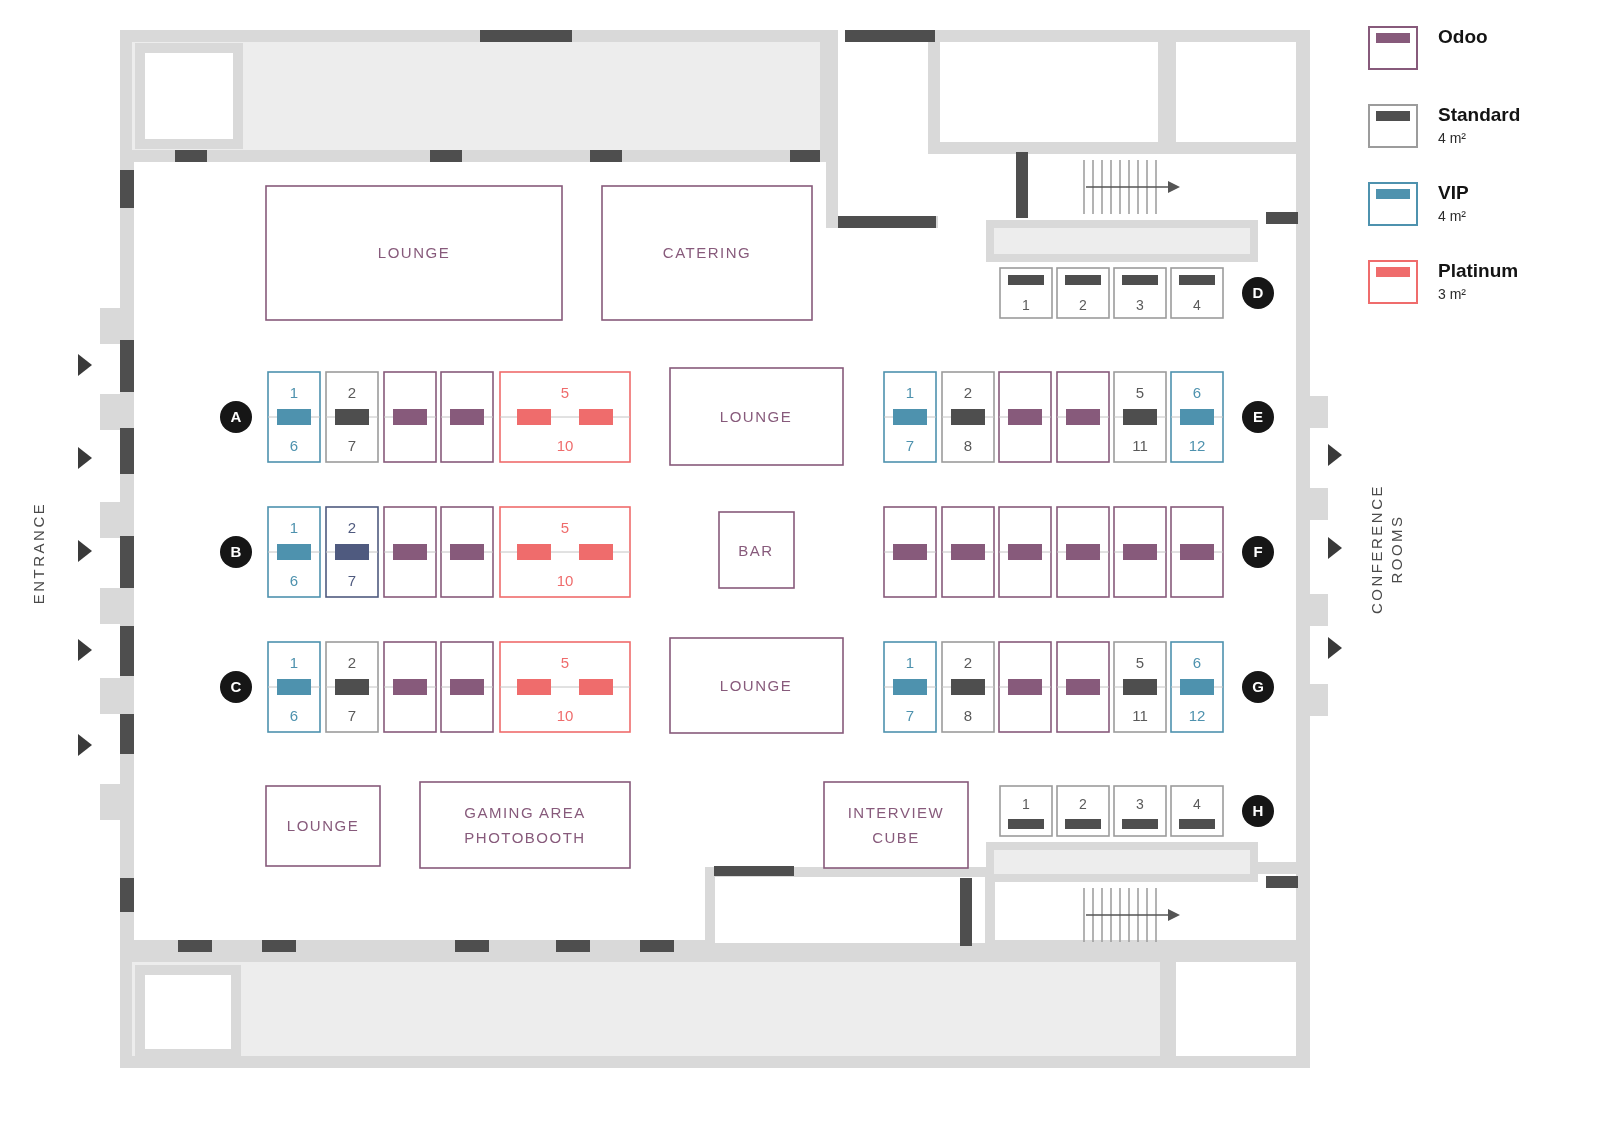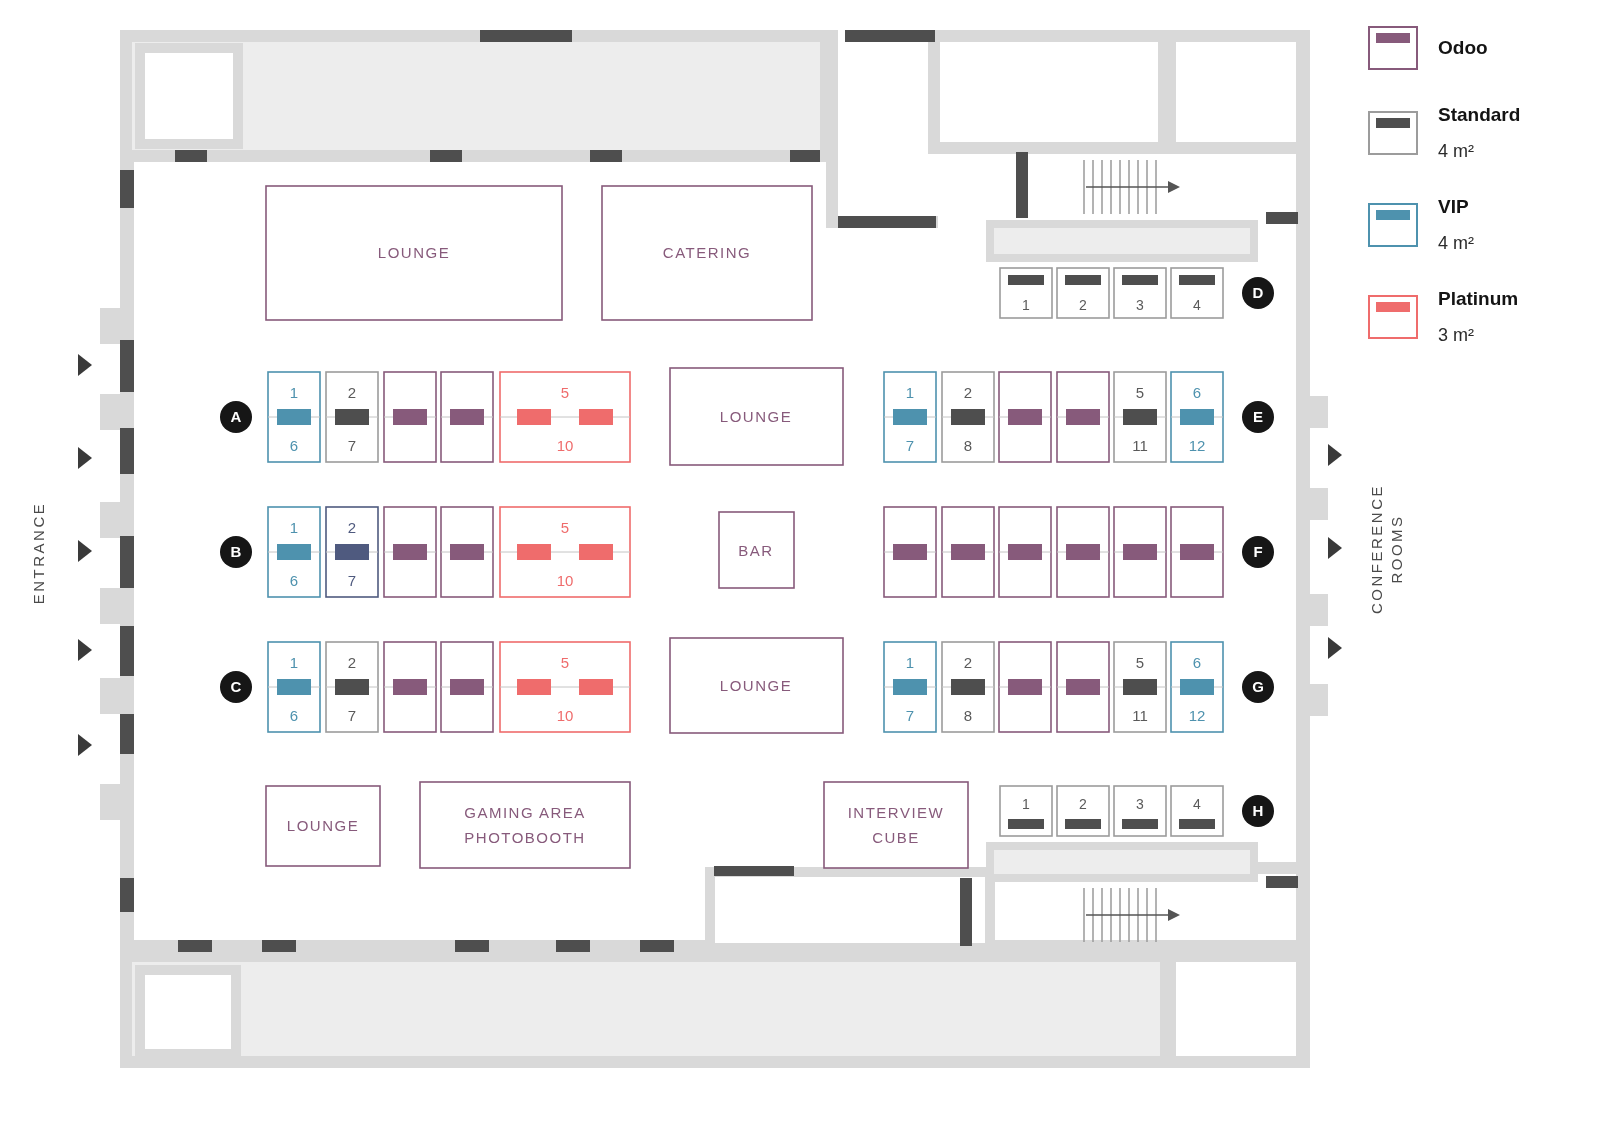--- a/index.html
+++ b/index.html
@@ -35,29 +35,29 @@
 
   
   .area{fill:#fff;stroke:var(--odoo);stroke-width:1.6;}
   .arealabel{fill:var(--odoo);font-size:15px;letter-spacing:1.5px;text-anchor:middle;}
   .circle{fill:#161616;}
   .circletext{fill:#fff;font-size:15px;font-weight:bold;text-anchor:middle;}
   .sidelabel{fill:#4a4a4a;font-size:15px;letter-spacing:2.5px;text-anchor:middle;}
 
   
   .legend{position:absolute;left:1368px;top:26px;display:flex;flex-direction:column;gap:34px;}
-  .legend-item{display:flex;align-items:center;gap:20px;}
+  .legend-item{display:flex;gap:20px;}
   .swatch{width:50px;height:44px;border:2px solid;background:#fff;box-sizing:border-box;}
   .swatch-bar{height:10px;margin:5px 6px 0 6px;}
   .swatch-odoo{border-color:var(--odoo);} .swatch-odoo .swatch-bar{background:var(--odoo);}
   .swatch-standard{border-color:var(--standardBorder);} .swatch-standard .swatch-bar{background:var(--standard);}
   .swatch-vip{border-color:var(--vip);} .swatch-vip .swatch-bar{background:var(--vip);}
   .swatch-platinum{border-color:var(--platinum);} .swatch-platinum .swatch-bar{background:var(--platinum);}
   .legend-label{font-size:19px;font-weight:bold;color:#141414;}
-  .legend-sub{font-size:18px;color:#2b2b2b;margin-top:15px;}
+  .legend-sub{font-size:14px;color:#2b2b2b;margin-top:4px;}
 </style>
 </head>
 <body>
 
 <div class="canvas">
 <svg width="1600" height="1124" viewBox="0 0 1600 1124">
 
   <g>
     <rect x="126" y="36" width="700" height="120" stroke-width="12" class="room"></rect>
     <rect x="140" y="48" width="98" height="96" stroke-width="10" class="whiteroom"></rect>

